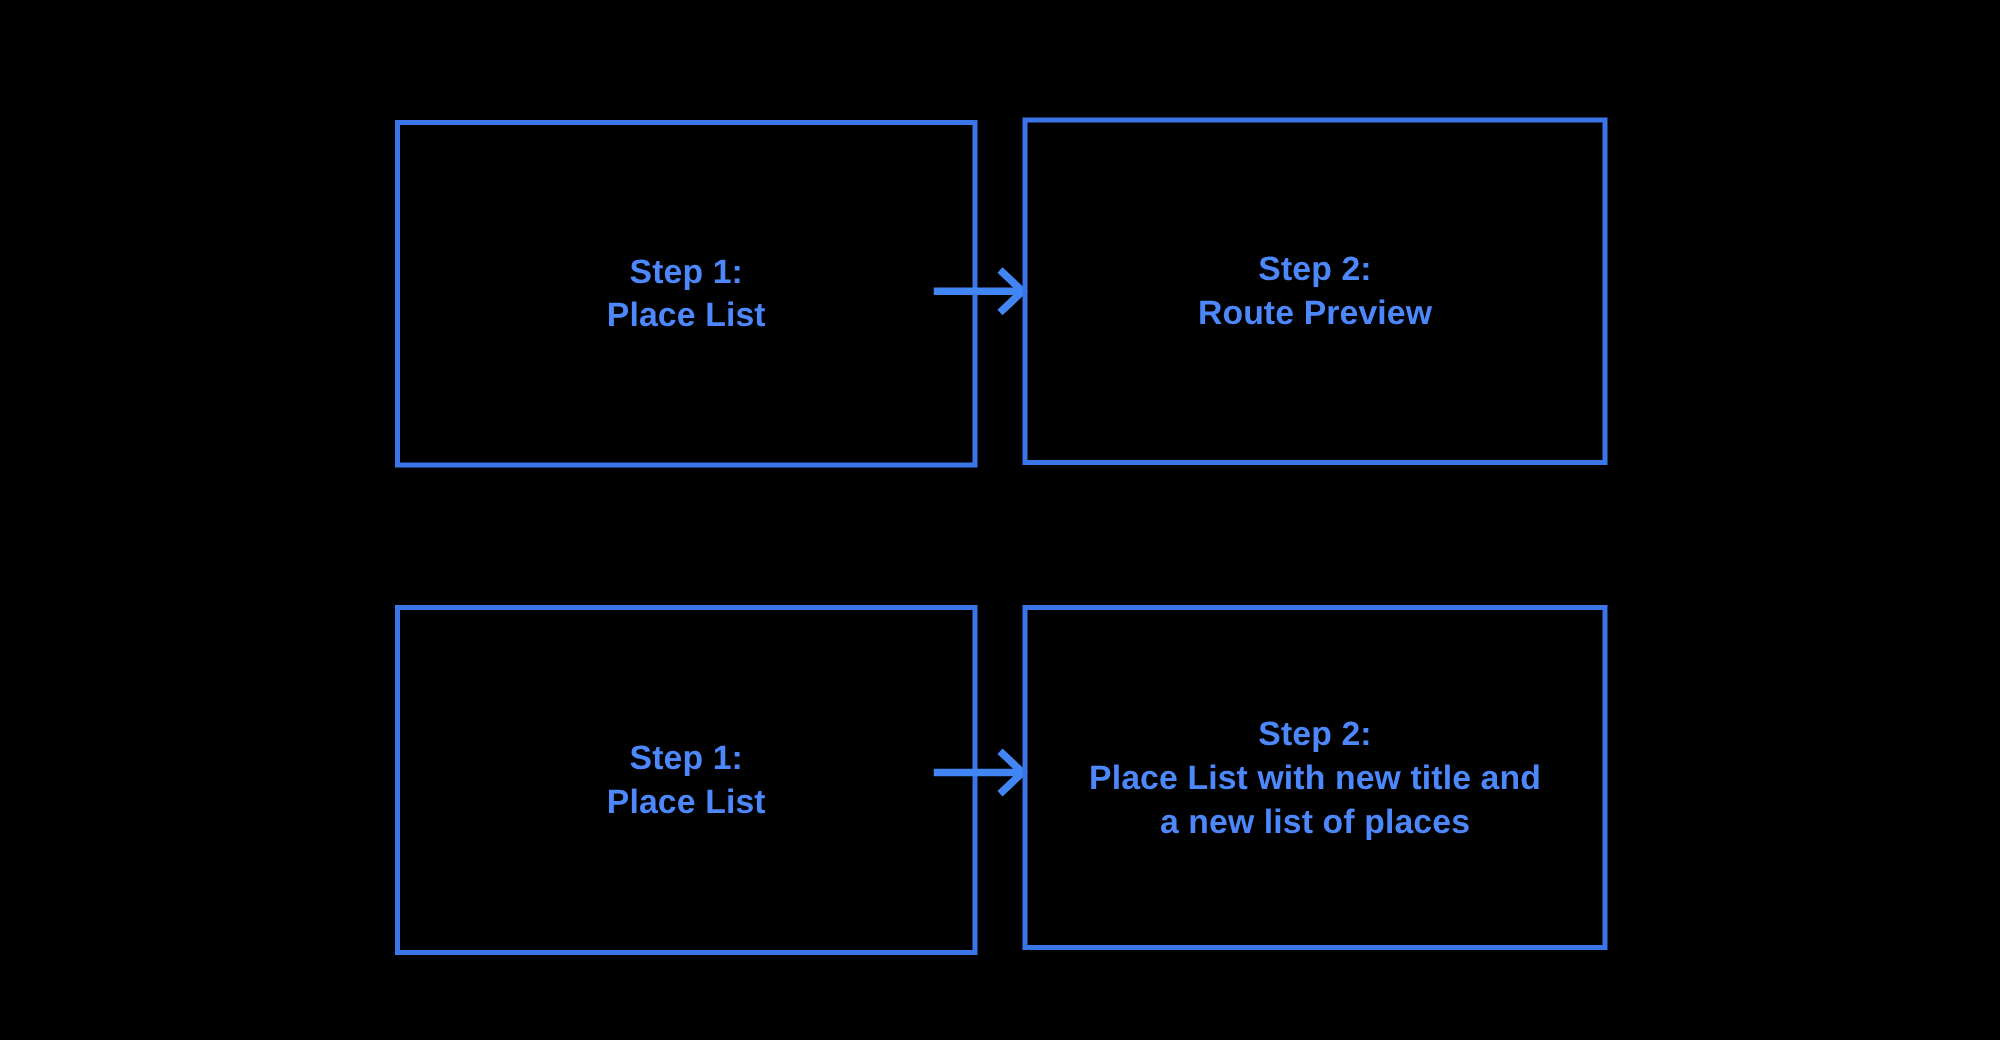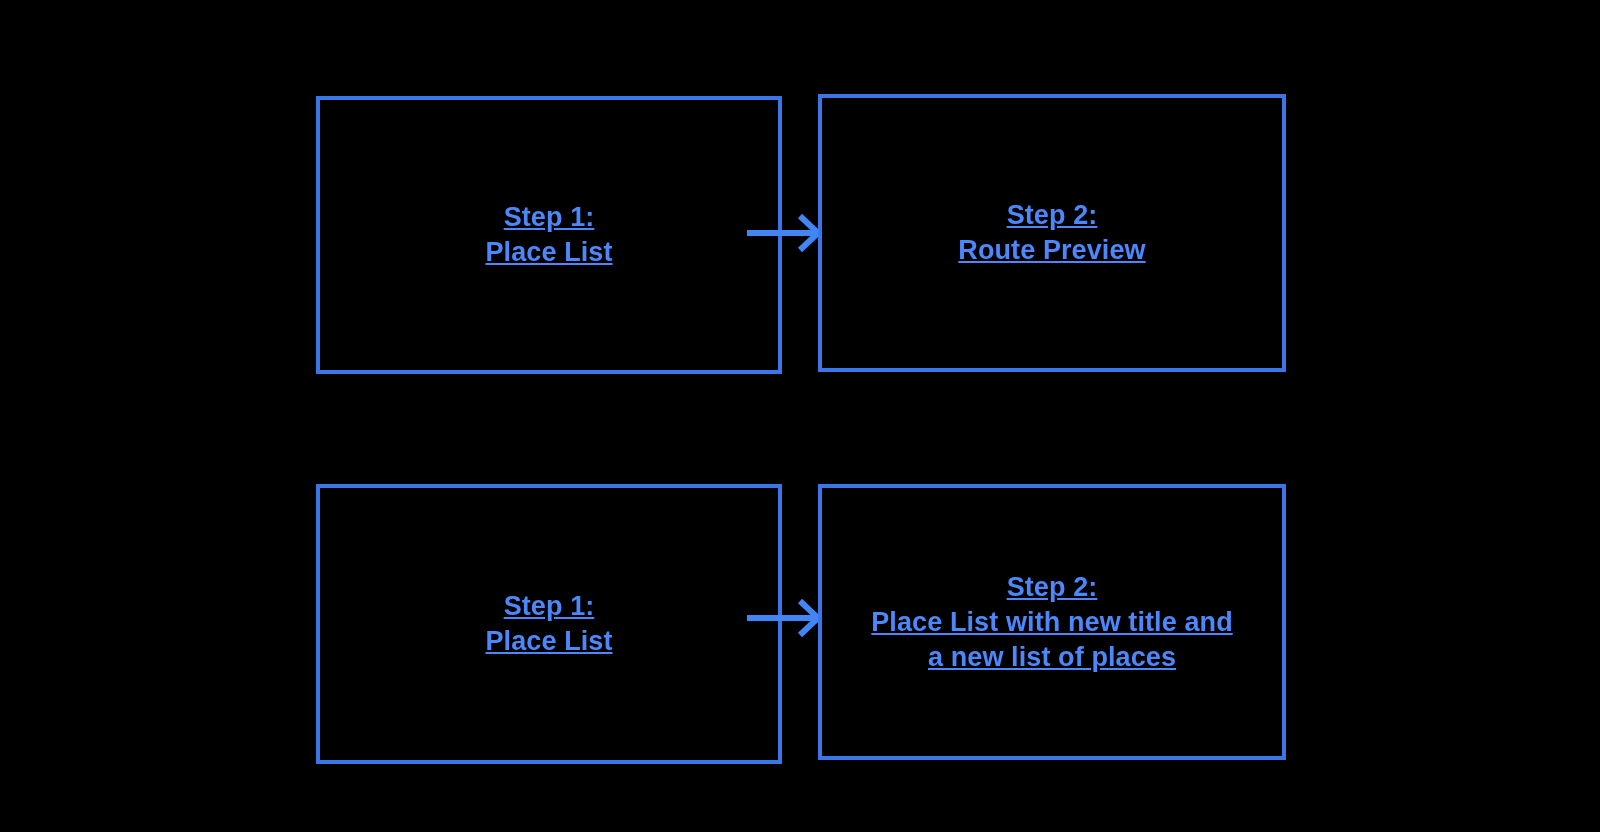--- a/index.html
+++ b/index.html
@@ -27,21 +27,20 @@
   .step-label {
     color: #4d87fc;
     font-family: "Liberation Sans", sans-serif;
     font-weight: bold;
     font-size: 27px;
     line-height: 35px;
     text-align: center;
     letter-spacing: 0.1px;
     white-space: pre-line;
     padding: 0 8px;
-    text-decoration: underline;
   }
   
   #box-top-left    { left: 316px; top: 96px;  width: 466px; height: 278px; }
   #box-top-right   { left: 818px; top: 94px;  width: 468px; height: 278px; }
   #box-bottom-left { left: 316px; top: 484px; width: 466px; height: 280px; }
   #box-bottom-right{ left: 818px; top: 484px; width: 468px; height: 276px; }
 
   
   .arrow {
     position: absolute;

